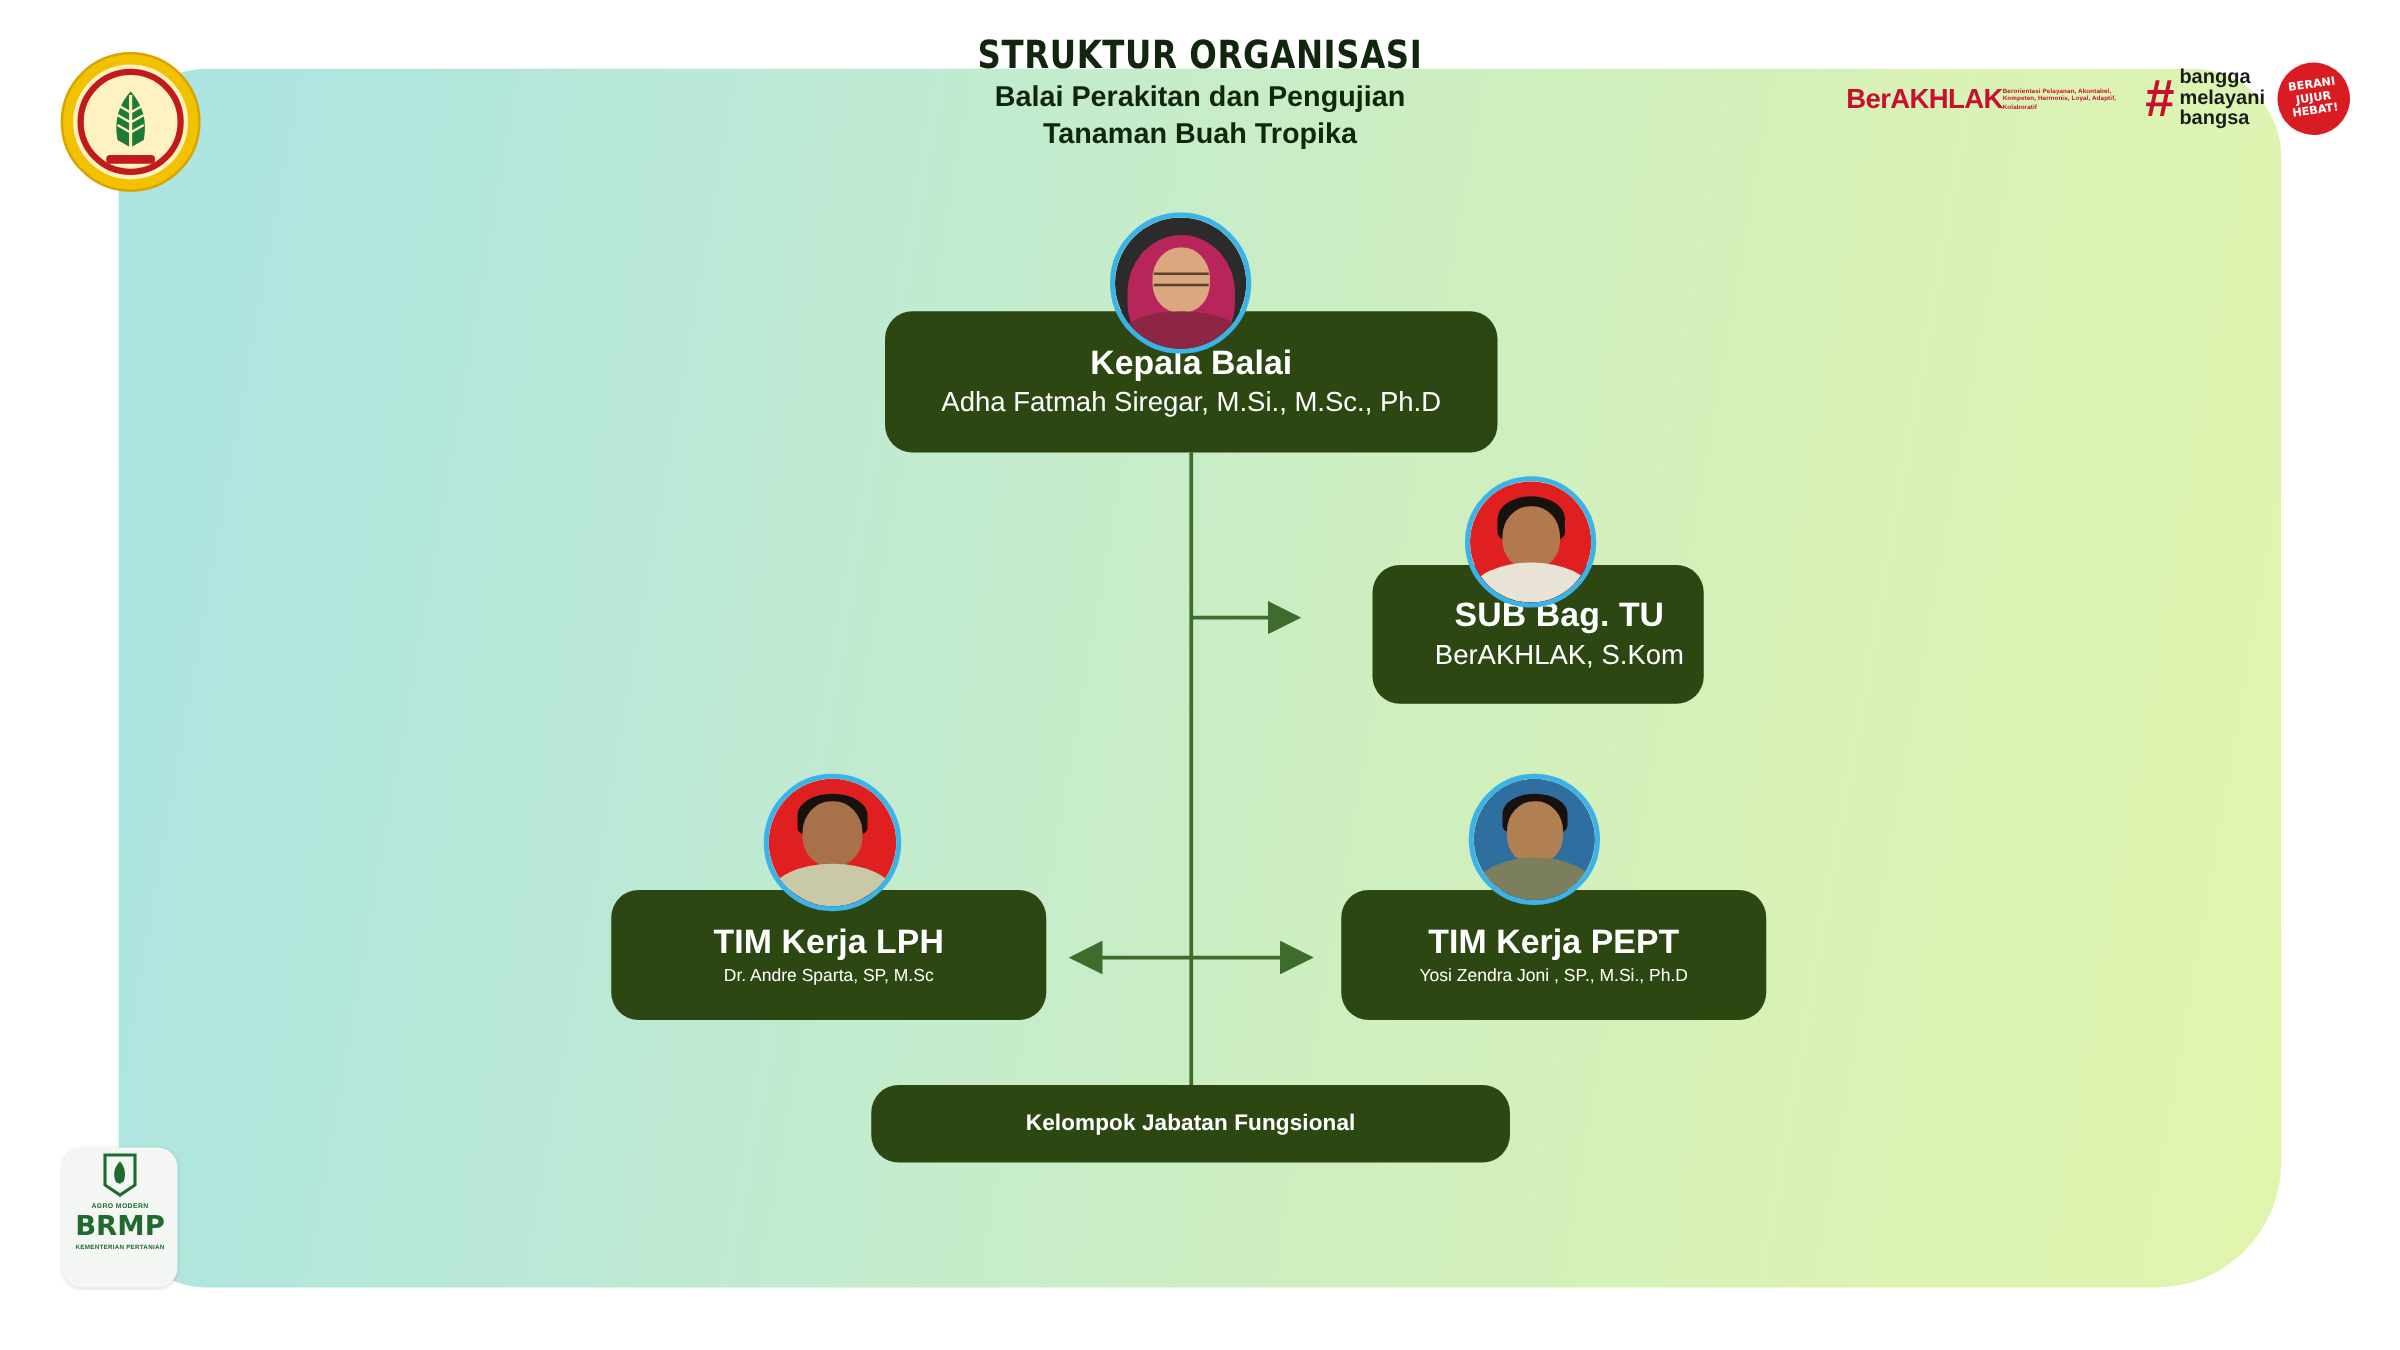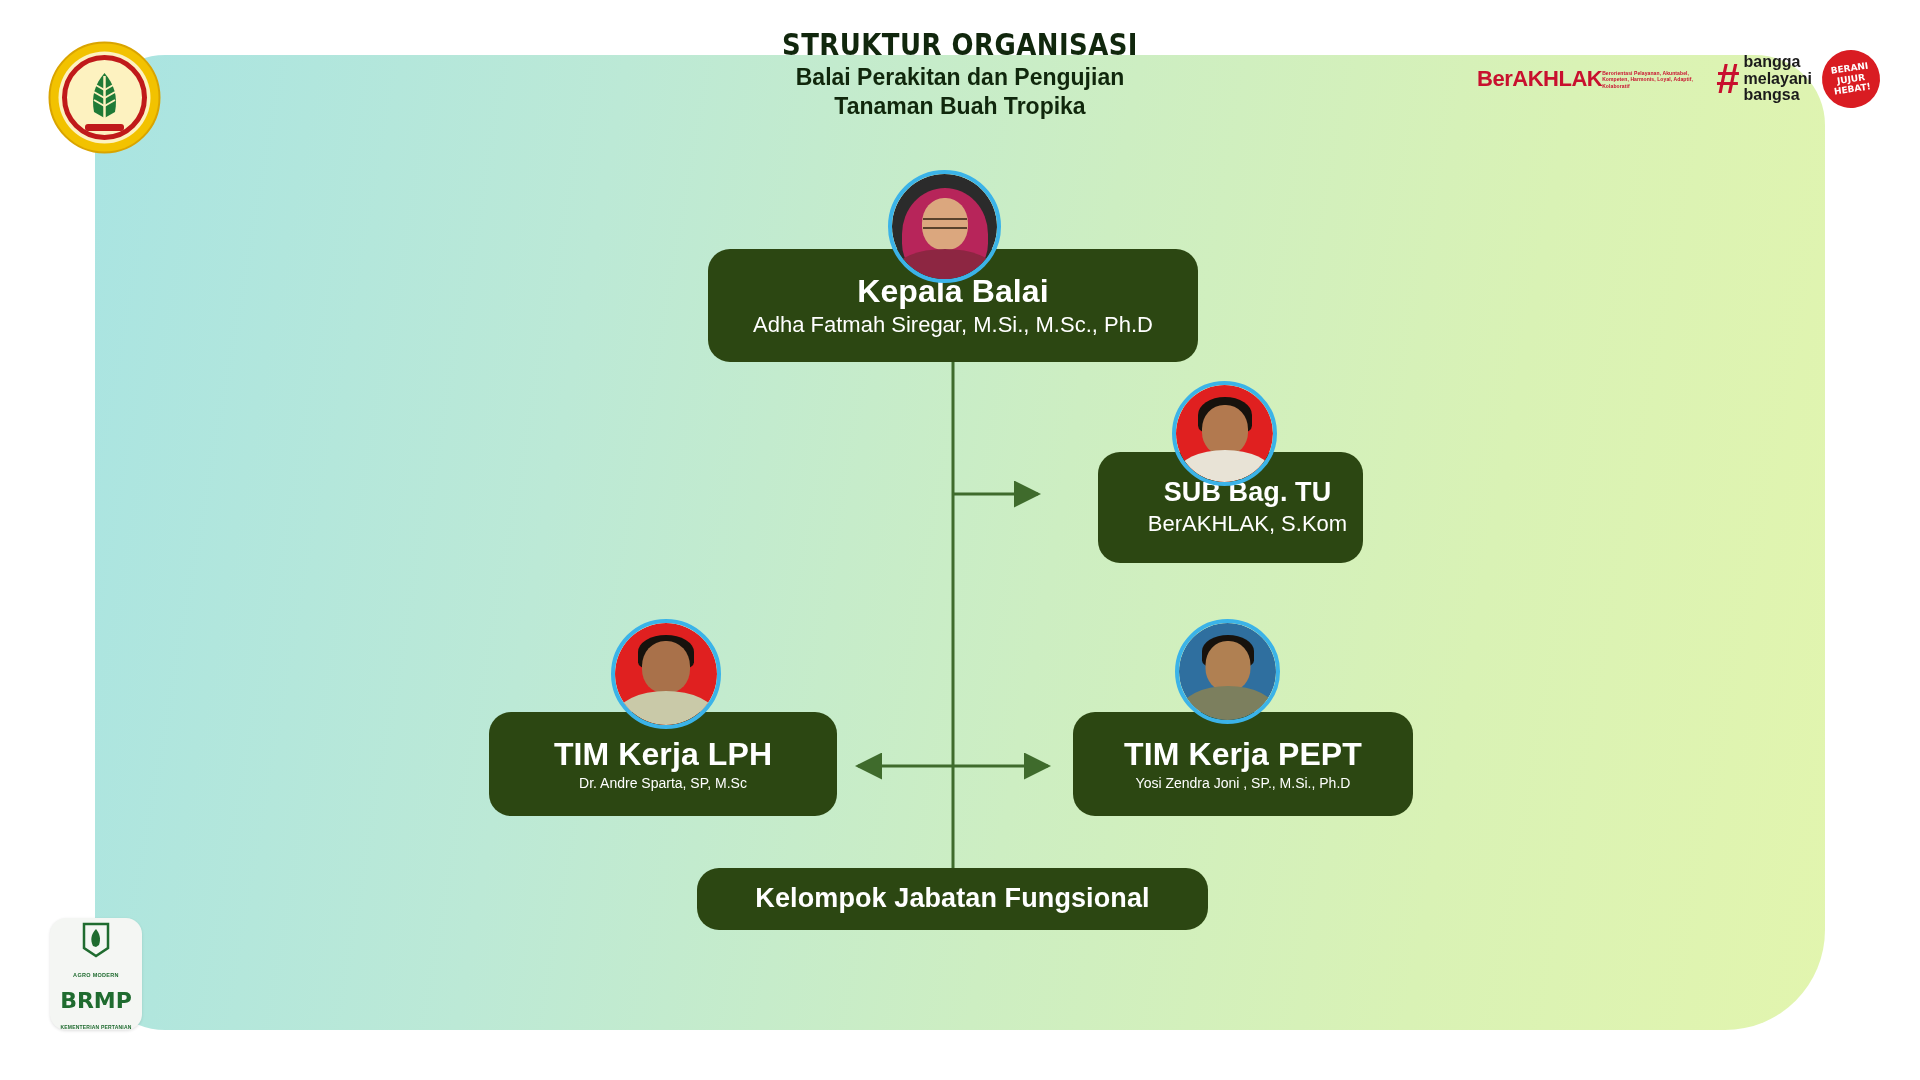--- a/index.html
+++ b/index.html
@@ -143,21 +143,21 @@
     position: absolute;
     left: 50px;
     top: 918px;
     width: 92px;
     height: 112px;
     background: #f4f6f3;
     border-radius: 16px;
     display: flex;
     flex-direction: column;
     align-items: center;
-    justify-content: space-between;
+    justify-content: flex-start;
     z-index: 9;
     box-shadow: 0 1px 3px rgba(0,0,0,0.12);
   }
   .logo-brmp .agro {
     font-size: 5.5px;
     font-weight: bold;
     color: #1f6b2f;
     letter-spacing: 0.3px;
     margin-top: 4px;
   }
@@ -197,39 +197,39 @@
     z-index: 4;
     display: flex;
     flex-direction: column;
     align-items: center;
     justify-content: center;
     box-sizing: border-box;
   }
   .node .role {
     font-family: "Liberation Sans", sans-serif;
     font-weight: bold;
-    font-size: 32px;
+    font-size: 27px;
     line-height: 1.1;
     letter-spacing: 0.1px;
   }
   .node .person {
     font-family: "Liberation Sans", sans-serif;
     font-size: 22px;
     font-weight: normal;
     margin-top: 4px;
     line-height: 1.12;
   }
 
   
   #node-kepala  { left: 708px; top: 249px; width: 490px; height: 113px; }
   #node-subbag  { left: 1098px; top: 452px; width: 265px; height: 111px; padding-left: 34px; }
   #node-lph     { left: 489px; top: 712px; width: 348px; height: 104px; }
   #node-pept    { left: 1073px; top: 712px; width: 340px; height: 104px; }
   #node-kjf     { left: 697px; top: 868px; width: 511px; height: 62px; }
-  #node-kjf .role { font-size: 27px; }
+  #node-kjf .role { font-size: 18px; }
 
   #node-subbag .role { font-size: 27px; }
   #node-subbag .person { font-size: 22px; }
   #node-lph .person, #node-pept .person { font-size: 14px; }
 
   
   .avatar {
     position: absolute;
     border-radius: 50%;
     border: 4px solid #3bb3e8;

